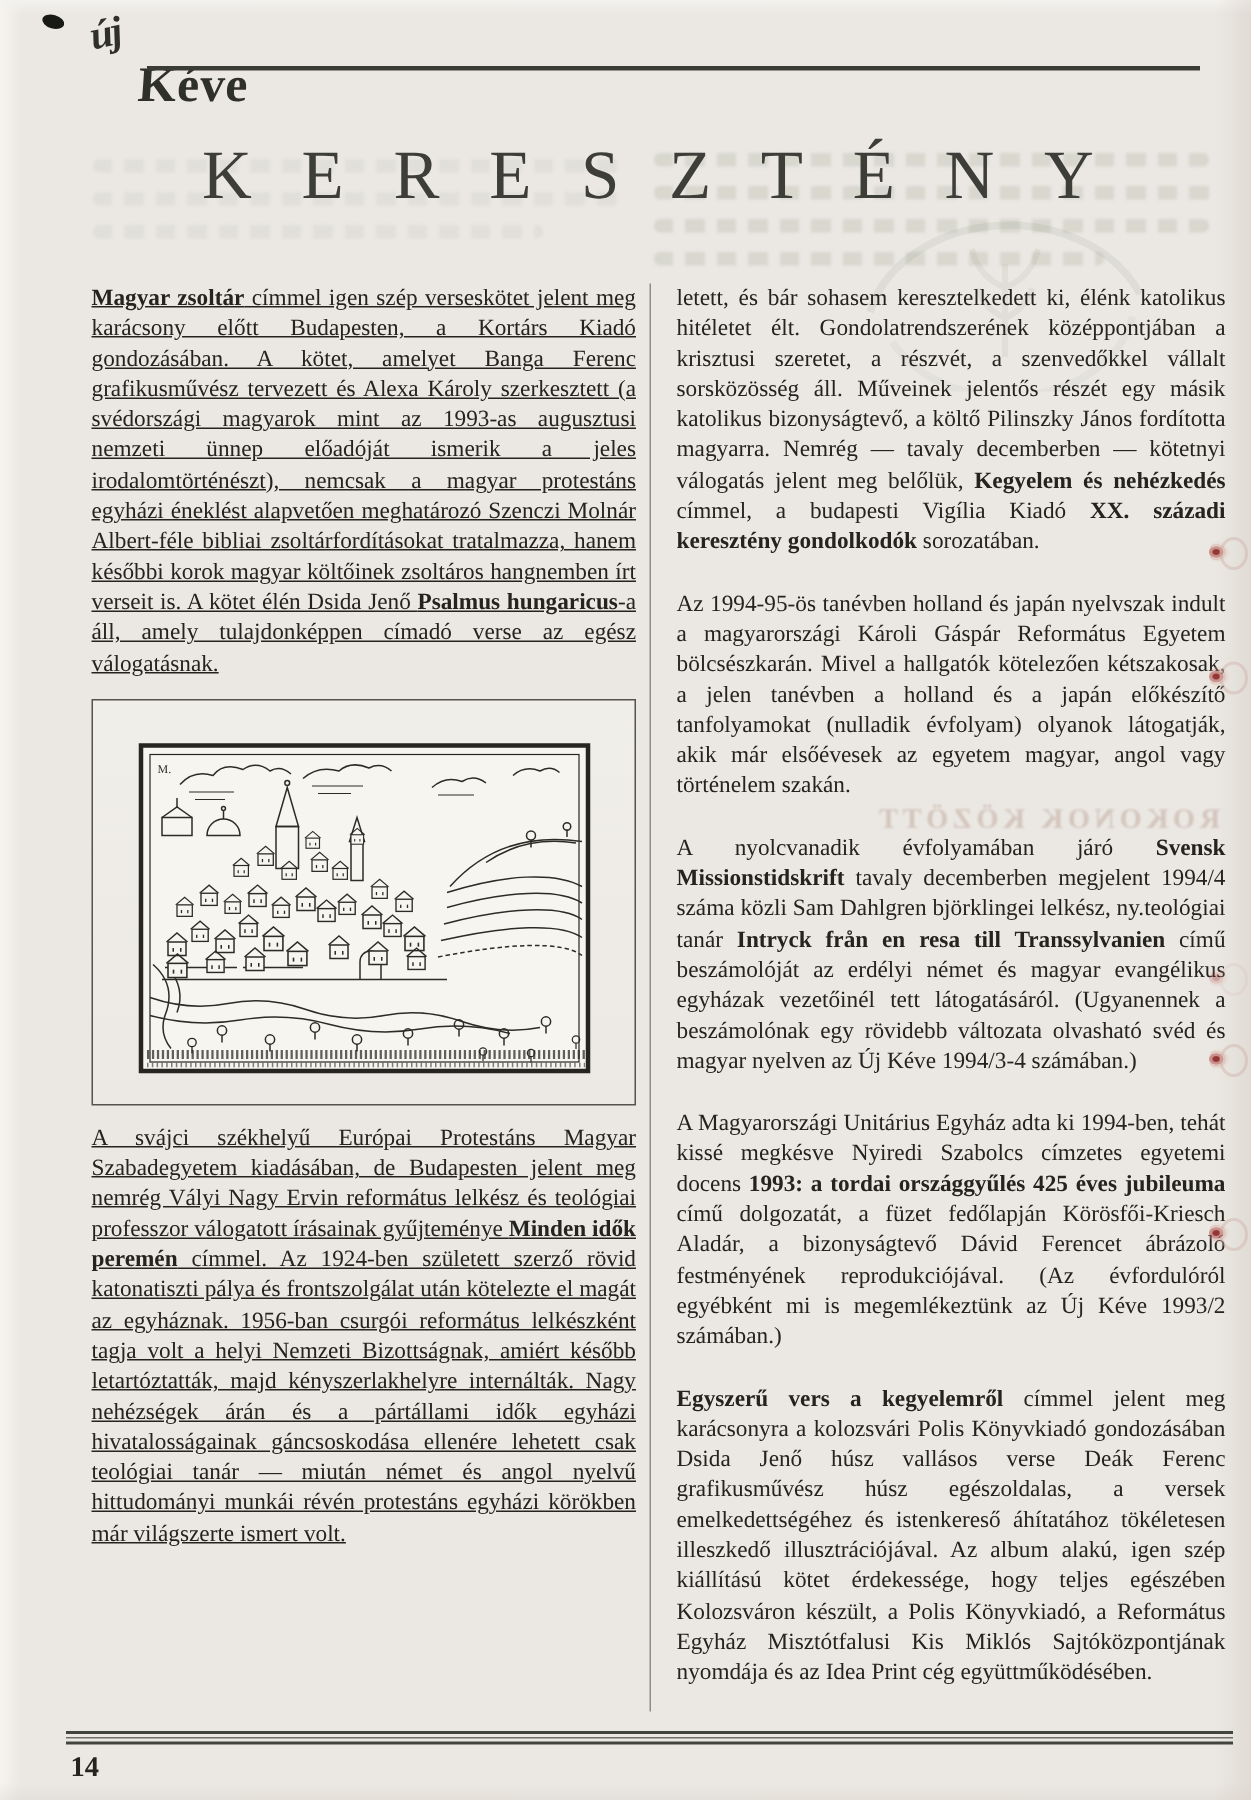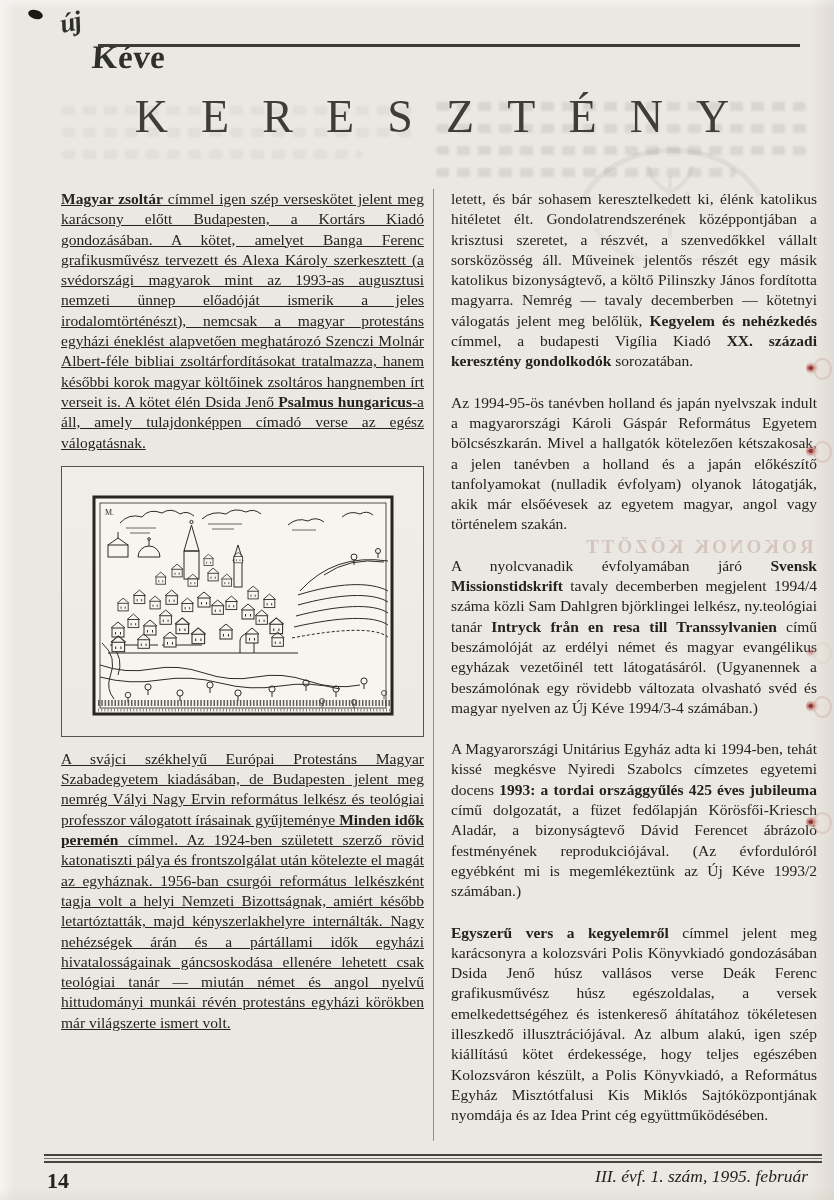--- a/index.html
+++ b/index.html
@@ -44,21 +44,21 @@
   
   figure{margin:0 0 12px;border:1px solid #55534d;padding:28px 0 20px;
          display:flex;flex-direction:column;align-items:center;
          background:linear-gradient(#f0eee9,#ece9e4);}
   figcaption{margin-top:7px;font-style:italic;font-size:13.5px;color:#2e2d28;}
   .woodcut{display:block;}
   
   .rule-a{position:absolute;left:44px;width:778px;height:2px;background:#44443e;top:1154px;}
   .rule-b{position:absolute;left:44px;width:778px;height:1px;background:#6f6e67;top:1158px;}
   .rule-c{position:absolute;left:44px;width:778px;height:2px;background:#44443e;top:1161px;}
-  .page-num{position:absolute;left:47px;top:1168px;font-weight:bold;font-size:22px;}
+  .page-num{position:absolute;left:47px;top:1168px;font-weight:bold;font-size:19px;}
   .issue{position:absolute;right:26px;top:1166px;font-style:italic;font-size:17.5px;}
   
   .hole{position:absolute;width:24px;height:20px;left:806px;}
   .hole::before{content:"";position:absolute;left:0;top:2px;width:15px;height:16px;border-radius:50%;
     background:radial-gradient(ellipse at 32% 50%,rgba(139,35,32,.9) 0 2px,rgba(175,75,70,.55) 3px 4.5px,
                rgba(210,150,140,.35) 5px 6.5px,rgba(228,200,190,.25) 7px 8px,rgba(0,0,0,0) 9px);}
   .hole::after{content:"";position:absolute;left:7px;top:0;width:15px;height:18px;border-radius:50%;
     border:2px solid rgba(205,175,165,.42);}
   .hole.faint{opacity:.4;}
 </style>
@@ -222,15 +222,14 @@
   <div class="hole" style="top:358px;"></div>
   <div class="hole" style="top:441px;"></div>
   <div class="hole faint" style="top:642px;"></div>
   <div class="hole" style="top:696px;"></div>
   <div class="hole" style="top:812px;"></div>
 
   <div class="rule-a"></div>
   <div class="rule-b"></div>
   <div class="rule-c"></div>
   <div class="page-num">14</div>
-  <div class="issue">III. évf. 1. szám, 1995. február</div>
 
 </div>
 
 </body></html>

